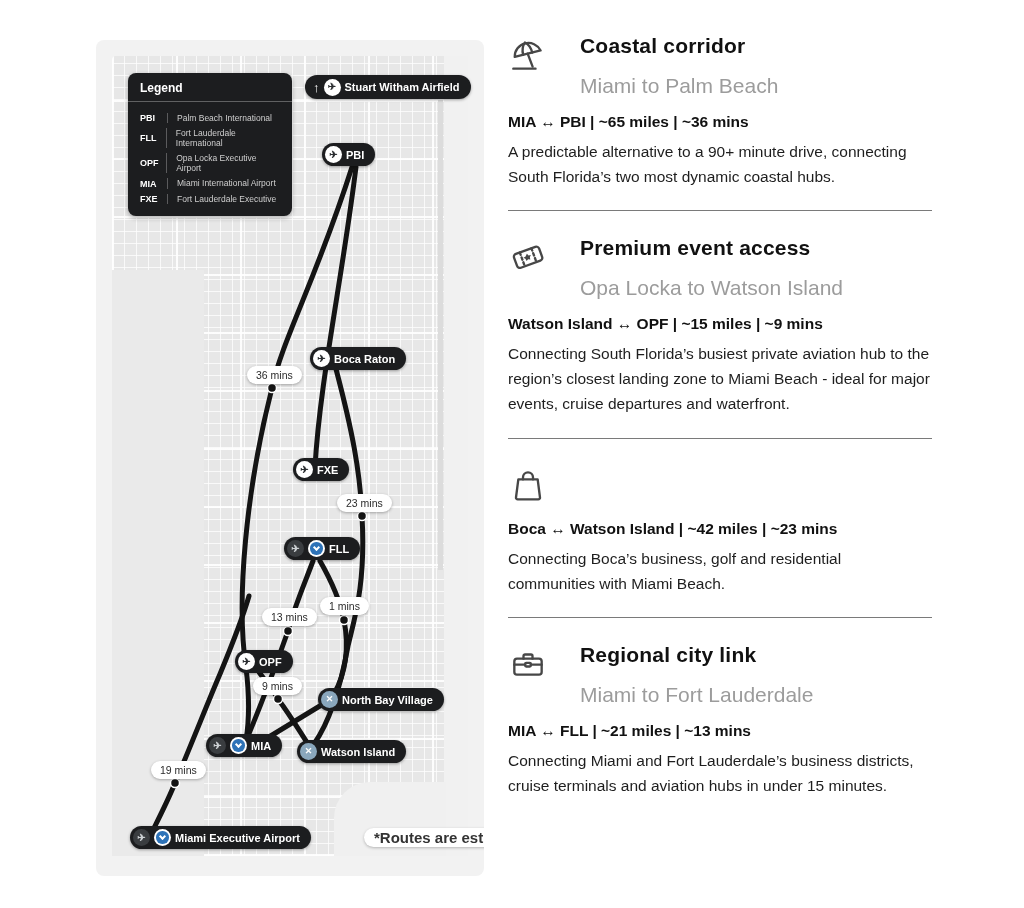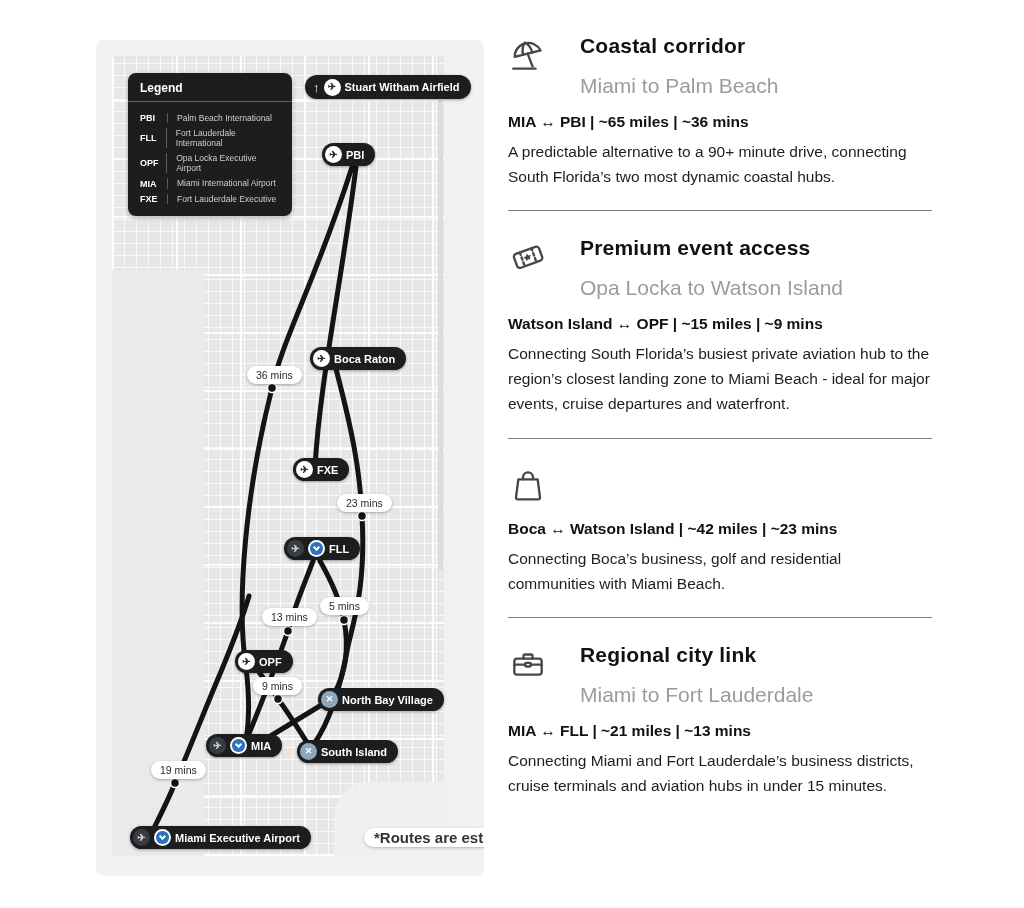--- a/index.html
+++ b/index.html
@@ -197,38 +197,38 @@
           <i></i>
         </span>
       </span>
     <span>MIA</span>
   </div>
 
   <div class="apill" style="left:201px; top:700px;">
     <span class="cir cir-x">
         <span class="x-glyph">✕</span>
       </span>
-    <span>South Island</span>
+    <span>Watson Island</span>
   </div>
 
   <div class="apill" style="left:34px; top:786px;">
     <span class="cir cir-d">
         <span class="pl-light">✈</span>
       </span>
     <span class="cir cir-w">
         <span class="blade">
           <i></i>
         </span>
       </span>
     <span>Miami Executive Airport</span>
   </div>
 
   <div class="tpill" style="left:151px; top:326px;">36 mins</div>
   <div class="tpill" style="left:241px; top:454px;">23 mins</div>
-  <div class="tpill" style="left:224px; top:557px;">5 mins</div>
+  <div class="tpill" style="left:224px; top:557px;">1 mins</div>
   <div class="tpill" style="left:166px; top:568px;">13 mins</div>
   <div class="tpill" style="left:157px; top:637px;">9 mins</div>
   <div class="tpill" style="left:55px; top:721px;">19 mins</div>
 
   <div class="note-pill" style="left:268px; top:788px;">*Routes are estimates</div>
 </div>
 
 <div class="panel">
 
   <div class="section">

